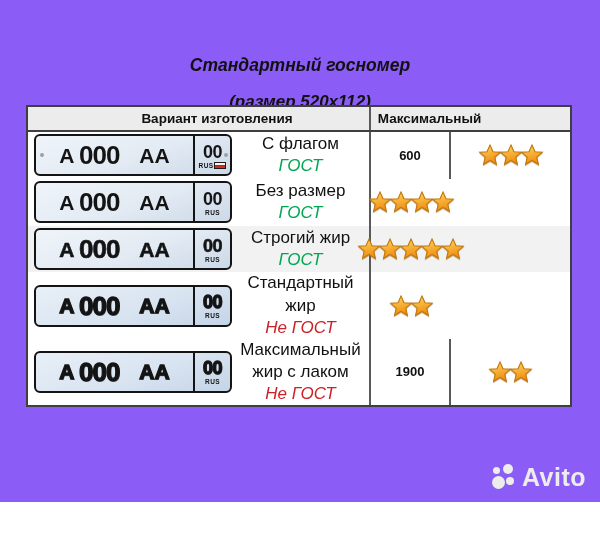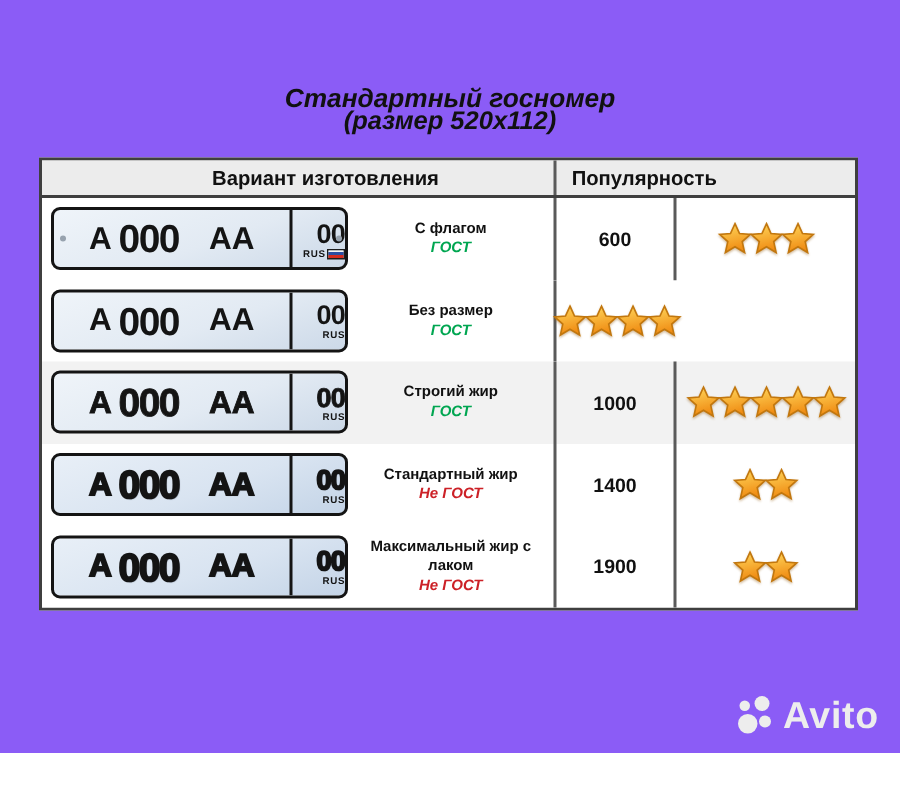--- a/index.html
+++ b/index.html
@@ -2,21 +2,21 @@
 <html style="--gost-green: #00a651; --not-gost-red: #cc2127; --header-bg: #ececec; --row-shade: #f2f2f2;"><head>
 <meta charset="utf-8">
 <style>
   * { box-sizing: border-box; margin: 0; padding: 0; }
   html,body { background:#fff; }
   body { font-family: "Liberation Sans", sans-serif; }
   .canvas { position:relative; width:600px; height:502px; background:#8b5cf6; overflow:hidden; }
 
   .title { position:absolute; top:55px; left:0; width:600px; text-align:center;
            font-size:17.5px; font-weight:bold; font-style:italic; color:#111; }
-  .subtitle { position:absolute; top:71px; left:0; width:600px; text-align:center;
+  .subtitle { position:absolute; top:92px; left:0; width:600px; text-align:center;
               font-size:17px; font-weight:bold; font-style:italic; color:#111; }
 
   .ptable { position:absolute; left:26px; top:105px; width:546px; height:302px;
             border:2px solid #3f3f3f; display:flex; flex-direction:column; background:#fff; }
   .thead { display:grid; grid-template-columns:343px 80px 1fr; height:25px;
            background:var(--header-bg,#ececec); border-bottom:2px solid #3f3f3f; }
   .thead .hcell { display:flex; align-items:center; justify-content:center;
                   font-weight:bold; font-size:13.5px; color:#111;margin-left:37px; }
   .bR { border-right:2px solid #5a5a5a; }
   .tbody { flex:1; display:flex; flex-direction:column; }
@@ -29,35 +29,35 @@
   
   .plate { position:relative; width:198px; height:42px; margin-left:2px; flex:none;
            background:linear-gradient(160deg,#eff4f9 0%,#e2eaf3 55%,#ccd9e8 100%);
            border:2.5px solid #141414; border-radius:6px; display:flex; overflow:hidden; }
   .plate-main { flex:1; display:flex; align-items:center; justify-content:center; color:#141414; }
   .pchar { font-weight:bold; line-height:1; letter-spacing:-0.5px; }
   .p-letter  { font-size:21px; margin-right:5px; }
   .p-digits  { font-size:26px; letter-spacing:-1px; }
   .p-letters { font-size:21px; margin-left:20px; letter-spacing:0; }
   .plate-region { width:37px; flex:none; border-left:2.5px solid #141414;
-                  display:flex; flex-direction:column; align-items:flex-end; justify-content:center;
+                  display:flex; flex-direction:column; align-items:center; justify-content:center;
                   color:#141414; padding-top:1px; }
   .p-region { font-size:18px; font-weight:bold; line-height:1; letter-spacing:-0.5px; }
   .p-region-bottom { display:flex; align-items:center; gap:1px; margin-top:1px; }
   .p-rus { font-size:6.5px; font-weight:bold; letter-spacing:0.4px; }
   .flag { width:12px; height:7px; border:0.8px solid #1c1c1c; display:flex; flex-direction:column; }
   .flag i { flex:1; display:block; }
   .flag .f-w { background:#f6f6f6; } .flag .f-b { background:#2b4ea2; } .flag .f-r { background:#d52b1e; }
   .bolt { position:absolute; width:4px; height:4px; border-radius:50%; background:#97a2ae; top:17px; }
   .bolt-left { left:4px; } .bolt-right { right:2px; }
   .plate.w-bold  .pchar, .plate.w-bold  .p-region { -webkit-text-stroke:0.6px #141414; }
   .plate.w-heavy .pchar, .plate.w-heavy .p-region { -webkit-text-stroke:1.3px #141414; text-shadow:0.6px 0.8px 0.6px rgba(40,50,70,0.55); }
   .plate.w-heavy { background:linear-gradient(160deg,#e8eff7 0%,#d9e4f1 55%,#c4d4e7 100%); }
 
-  .variant-text { flex:1; text-align:center; font-size:10px; font-weight:bold;
+  .variant-text { flex:1; text-align:center; font-size:17px; font-weight:normal;
                   color:#111; line-height:1.3; padding:0 6px; }
   .standard { display:block; font-style:italic; }
   .standard.gost { color:var(--gost-green,#00a651); }
   .standard.not-gost { color:var(--not-gost-red,#cc2127); }
 
   .price { font-size:13px; font-weight:bold; color:#111; }
 
   .stars { display:flex; align-items:center; justify-content:center; }
   .star { width:24px; height:24px; margin:0 -1.5px; flex:none;
           filter:drop-shadow(0.8px 1.2px 0.6px rgba(150,95,20,0.45)); }
@@ -77,21 +77,21 @@
 <body>
 
 <div class="canvas">
 
   <div class="title">Стандартный госномер</div>
   <div class="subtitle">(размер 520x112)</div>
 
   <div class="ptable">
     <div class="thead">
       <div class="hcell bR">Вариант изготовления</div>
-      <div class="hcell">Популярность</div>
+      <div class="hcell">Максимальный</div>
     </div>
     <div class="tbody">
   <div class="row">
     <div class="cell cell-variant bR">
       <div class="plate w-normal">
         <span class="bolt bolt-left"></span>
         <div class="plate-main">
           <span class="pchar p-letter">А</span>
           <span class="pchar p-digits">000</span>
           <span class="pchar p-letters">АА</span>
@@ -185,23 +185,20 @@
 
           </span>
         </div>
 
       </div>
       <div class="variant-text">
         <span>Строгий жир</span>
         <span class="standard gost">ГОСТ</span>
       </div>
     </div>
-    <div class="cell bR">
-      <span class="price">1000</span>
-    </div>
     <div class="cell stars">
             <svg viewBox="0 0 24 24" class="star">
               <path d="M12 2.1 L15 8.7 L22.2 9.3 L16.8 14.1 L18.4 21.3 L12 17.5 L5.6 21.3 L7.2 14.1 L1.8 9.3 L9 8.7 Z" fill="url(#star-grad)" stroke="#c2770e" stroke-width="1.1" stroke-linejoin="miter"></path>
             </svg>
             <svg viewBox="0 0 24 24" class="star">
               <path d="M12 2.1 L15 8.7 L22.2 9.3 L16.8 14.1 L18.4 21.3 L12 17.5 L5.6 21.3 L7.2 14.1 L1.8 9.3 L9 8.7 Z" fill="url(#star-grad)" stroke="#c2770e" stroke-width="1.1" stroke-linejoin="miter"></path>
             </svg>
             <svg viewBox="0 0 24 24" class="star">
               <path d="M12 2.1 L15 8.7 L22.2 9.3 L16.8 14.1 L18.4 21.3 L12 17.5 L5.6 21.3 L7.2 14.1 L1.8 9.3 L9 8.7 Z" fill="url(#star-grad)" stroke="#c2770e" stroke-width="1.1" stroke-linejoin="miter"></path>
             </svg>
@@ -229,23 +226,20 @@
             <span class="p-rus">RUS</span>
 
           </span>
         </div>
 
       </div>
       <div class="variant-text">
         <span>Стандартный жир</span>
         <span class="standard not-gost">Не ГОСТ</span>
       </div>
-    </div>
-    <div class="cell bR">
-      <span class="price">1400</span>
     </div>
     <div class="cell stars">
             <svg viewBox="0 0 24 24" class="star">
               <path d="M12 2.1 L15 8.7 L22.2 9.3 L16.8 14.1 L18.4 21.3 L12 17.5 L5.6 21.3 L7.2 14.1 L1.8 9.3 L9 8.7 Z" fill="url(#star-grad)" stroke="#c2770e" stroke-width="1.1" stroke-linejoin="miter"></path>
             </svg>
             <svg viewBox="0 0 24 24" class="star">
               <path d="M12 2.1 L15 8.7 L22.2 9.3 L16.8 14.1 L18.4 21.3 L12 17.5 L5.6 21.3 L7.2 14.1 L1.8 9.3 L9 8.7 Z" fill="url(#star-grad)" stroke="#c2770e" stroke-width="1.1" stroke-linejoin="miter"></path>
             </svg>
           </div>
   </div>

